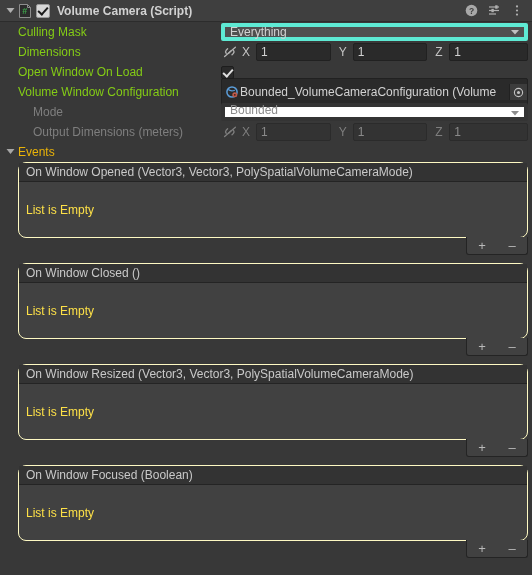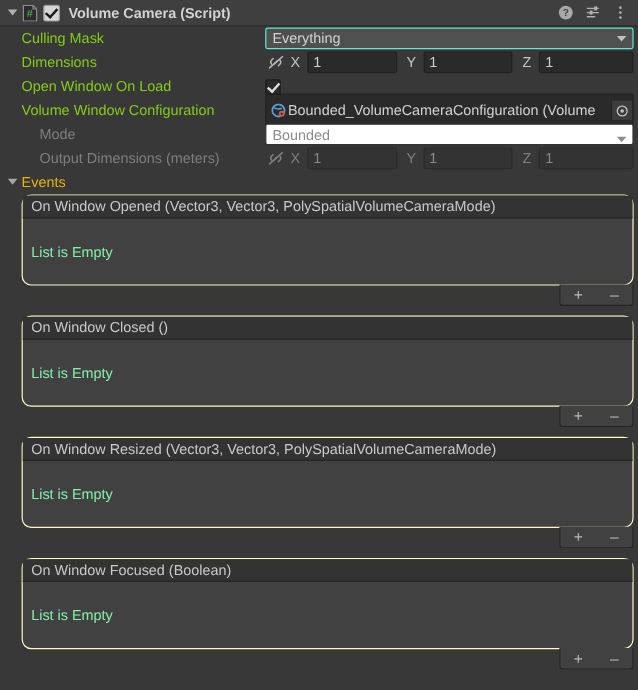--- a/index.html
+++ b/index.html
@@ -103,21 +103,21 @@
   }
   .row.indent .row-label { padding-left: 15px; width: 188px; }
   .row.disabled .row-label { color: #7e7e7e; }
 
   .row-field { flex: 1 1 auto; display: flex; align-items: center; min-width: 0; }
 
   
   .dropdown {
     height: 18px;
     background: #505050;
-    border: 1px solid #5eead4;
+    border: 4px solid #5eead4;
     border-radius: 2px;
     box-sizing: border-box;
     display: flex;
     align-items: center;
     padding: 0 4px 0 5px;
     flex: 1 1 auto;
     min-width: 0;
     margin-right: 4px;
     color: #d2d2d2;
     font-size: 12px;
@@ -226,21 +226,21 @@
     font-size: 12px;
     color: #c9c9c9;
     box-sizing: border-box;
   }
   .event-empty {
     height: 55px;
     display:flex;
     align-items:center;
     padding-left: 7px;
     font-size: 12px;
-    color: #86efac;
+    color: #fde047;
     box-sizing: border-box;
   }
   .event-footer {
     height: 18px;
     display: flex;
     justify-content: flex-end;
     margin-top: -1px;
   }
   .footer-btns {
     width: 62px;

